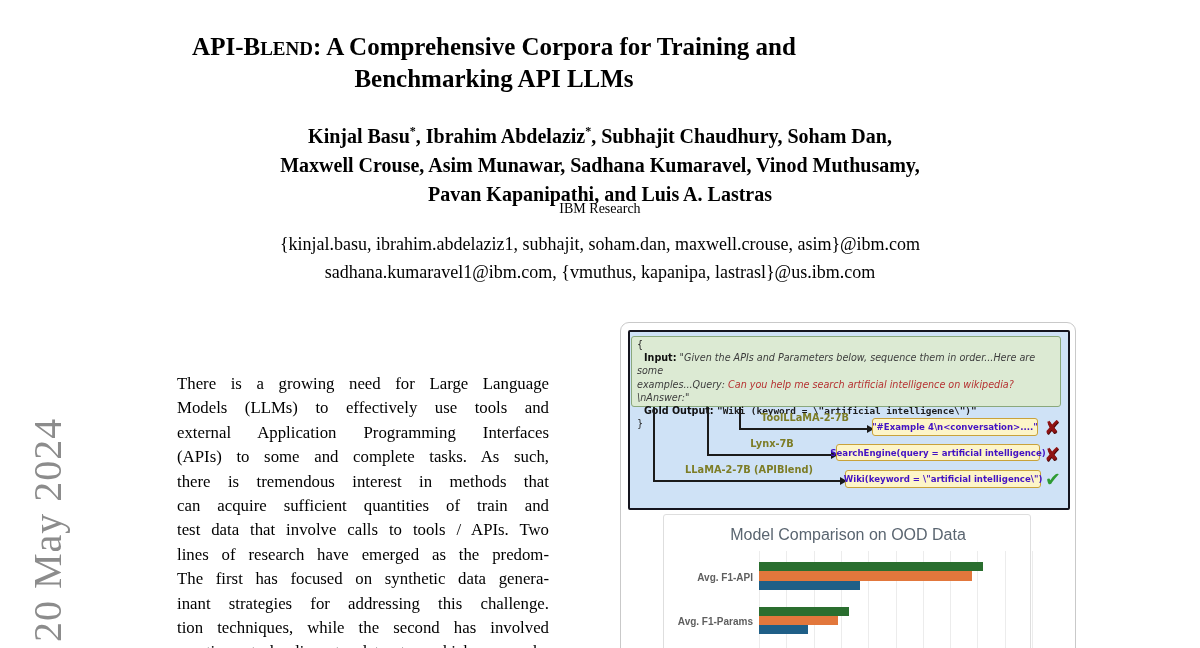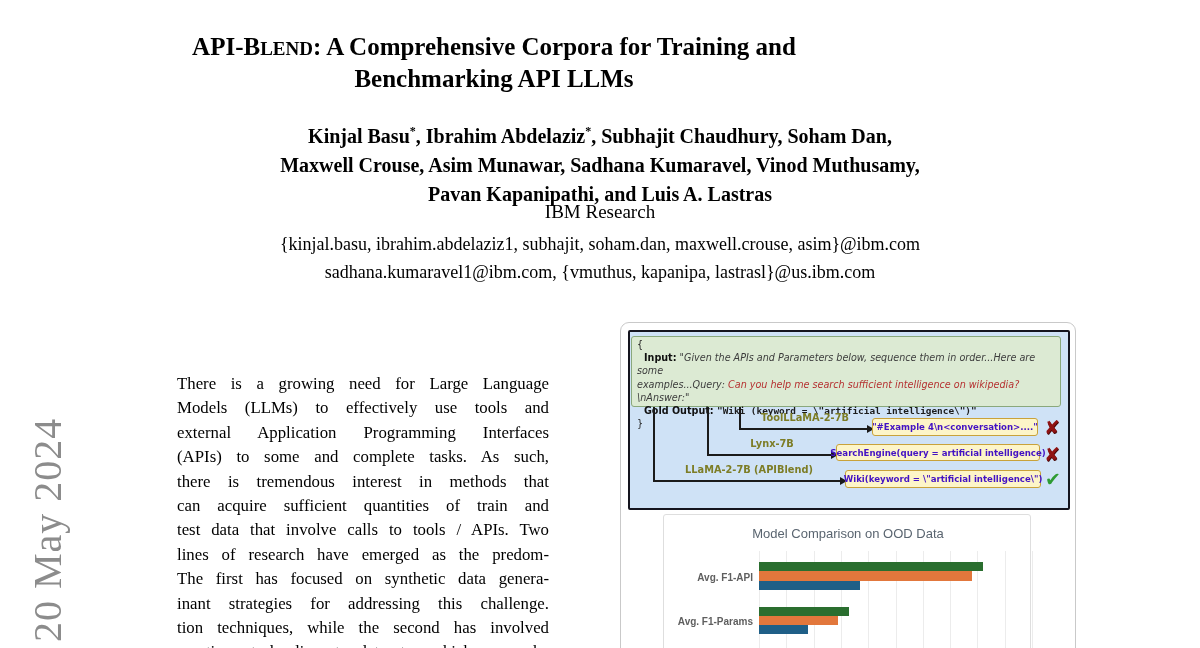--- a/index.html
+++ b/index.html
@@ -11,21 +11,21 @@
     writing-mode:vertical-rl;transform:rotate(180deg);
     font-family:"Liberation Serif",serif;font-size:40px;color:#8c8c8c;letter-spacing:1px;}
 
   
   .title-line{position:absolute;left:0;width:988px;text-align:center;font-weight:bold;font-size:25px;}
   .t1{top:33px;} .t2{top:65px;}
   .smallcaps{font-size:19px;}
   .authors{position:absolute;left:0;top:117px;width:1200px;text-align:center;
            font-weight:bold;font-size:20px;line-height:29px;}
   .authors sup{font-size:12px;font-weight:bold;}
-  .affiliation{position:absolute;left:0;top:201px;width:1200px;text-align:center;font-size:19px;}
+  .affiliation{position:absolute;left:0;top:201px;width:1200px;text-align:center;font-size:14px;}
   .emails{position:absolute;left:0;top:230px;width:1200px;text-align:center;font-size:18px;line-height:28px;}
 
   
   .abstract-head{position:absolute;left:177px;top:326px;width:372px;text-align:center;
                  font-weight:bold;font-size:18px;}
   .abstract-body{position:absolute;left:177px;top:372px;width:372px;font-size:16.8px;}
   .abstract-body .aline{line-height:24.4px;text-align:justify;text-align-last:justify;white-space:normal;}
 
   
   .fig-frame{position:absolute;left:620px;top:322px;width:454px;height:360px;
@@ -68,21 +68,21 @@
   .result-icon{position:absolute;font-size:19px;font-weight:bold;line-height:20px;
                font-family:"DejaVu Sans",sans-serif;}
   .wrong{color:#8f1212;text-shadow:0.5px 0.5px 0 #400;}
   .right{color:#2e9b33;}
   .ri1{left:1044px;top:417px;} .ri2{left:1044px;top:444px;} .ri3{left:1045px;top:469px;}
 
   
   .chart-panel{position:absolute;left:663px;top:514px;width:368px;height:146px;
                background:#fff;border:1.2px solid #dedede;border-radius:3px;box-sizing:border-box;}
   .chart-title{position:absolute;left:0;top:11px;width:368px;text-align:center;
-               font-family:"Liberation Sans",sans-serif;font-size:13px;color:#5a6570;}
+               font-family:"Liberation Sans",sans-serif;font-size:16px;color:#5a6570;}
   .gridline{position:absolute;top:36px;width:1px;height:110px;background:#ececec;}
   .bar{position:absolute;height:9.3px;}
   .b00{left:95px;top:47px;} .b10{left:95px;top:56.3px;} .b20{left:95px;top:65.6px;}
   .b01{left:95px;top:91.5px;} .b11{left:95px;top:100.8px;} .b21{left:95px;top:110.1px;}
   .cat-label{position:absolute;left:0;width:89px;text-align:right;
              font-family:"Liberation Sans",sans-serif;font-size:10px;font-weight:bold;color:#5f5f5f;}
   .cl0{top:57px;} .cl1{top:101px;}
 </style>
 </head>
 <body>
@@ -122,21 +122,21 @@
     <div class="aline">curating task-adjacent datasets which can be</div>
   </div>
 
   <div class="fig-frame"></div>
 
   <div class="diagram"></div>
 
   <div class="code-box">
     <div class="brace">{</div>
     <div><span class="lbl indent">Input:</span><span class="it"> "Given the APIs and Parameters below, sequence them in order...Here are some</span></div>
-    <div><span class="it">examples...Query: </span><span class="query">Can you help me search sufficient intelligence on wikipedia?</span><span class="it">\nAnswer:"</span></div>
+    <div><span class="it">examples...Query: </span><span class="query">Can you help me search artificial intelligence on wikipedia?</span><span class="it">\nAnswer:"</span></div>
     <div><span class="lbl indent">Gold Output:</span><span class="lbl">&nbsp;</span><span class="mono">"Wiki (keyword = \"artificial intelligence\")"</span></div>
     <div class="brace">}</div>
   </div>
 
   <div class="vline vA"></div>
   <div class="vline vB"></div>
   <div class="vline vC"></div>
   <div class="harrow h1"></div>
   <div class="harrow h2"></div>
   <div class="harrow h3"></div>

